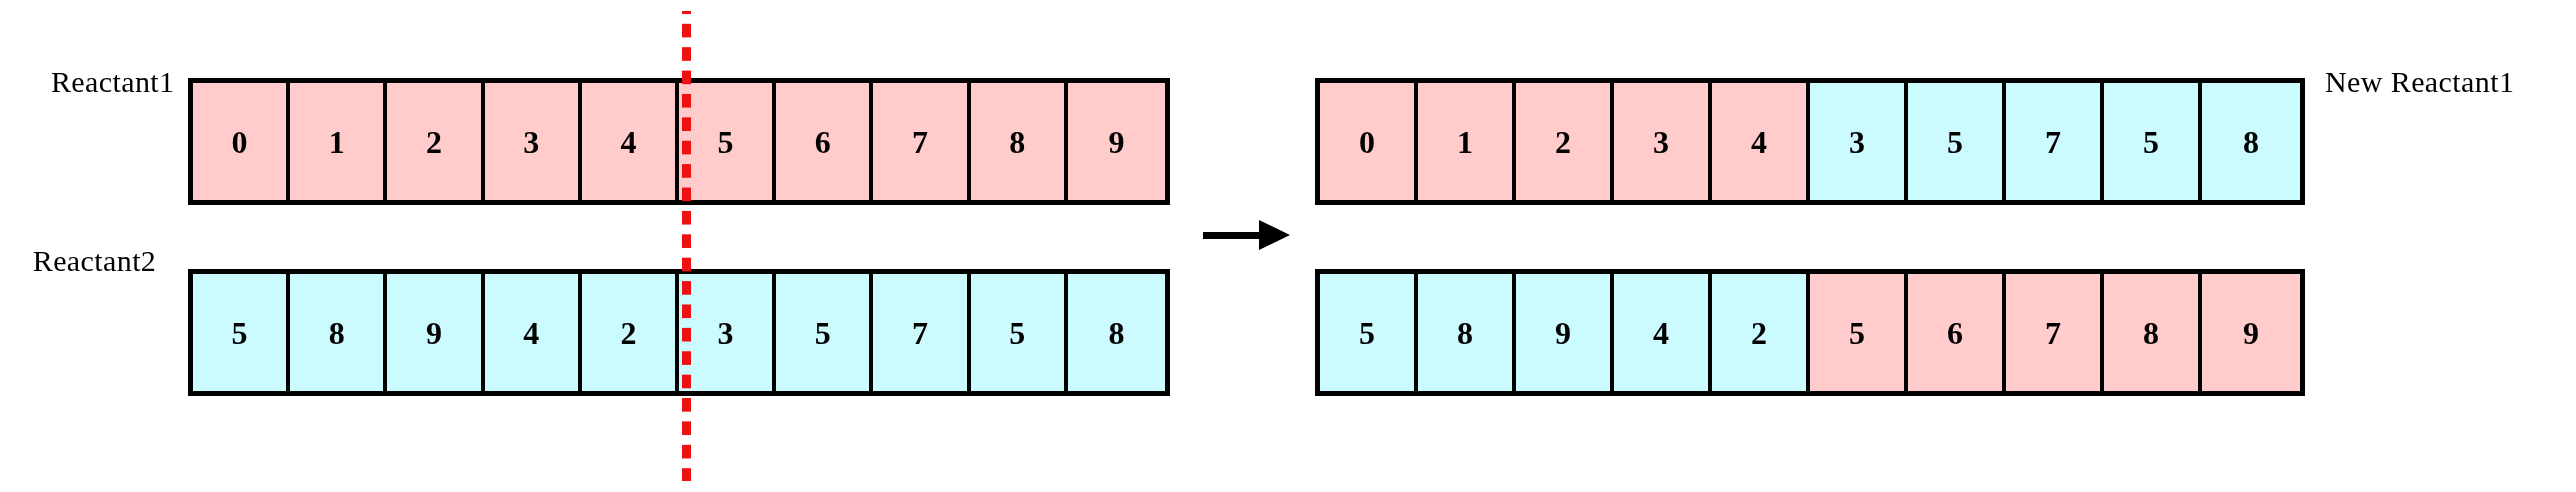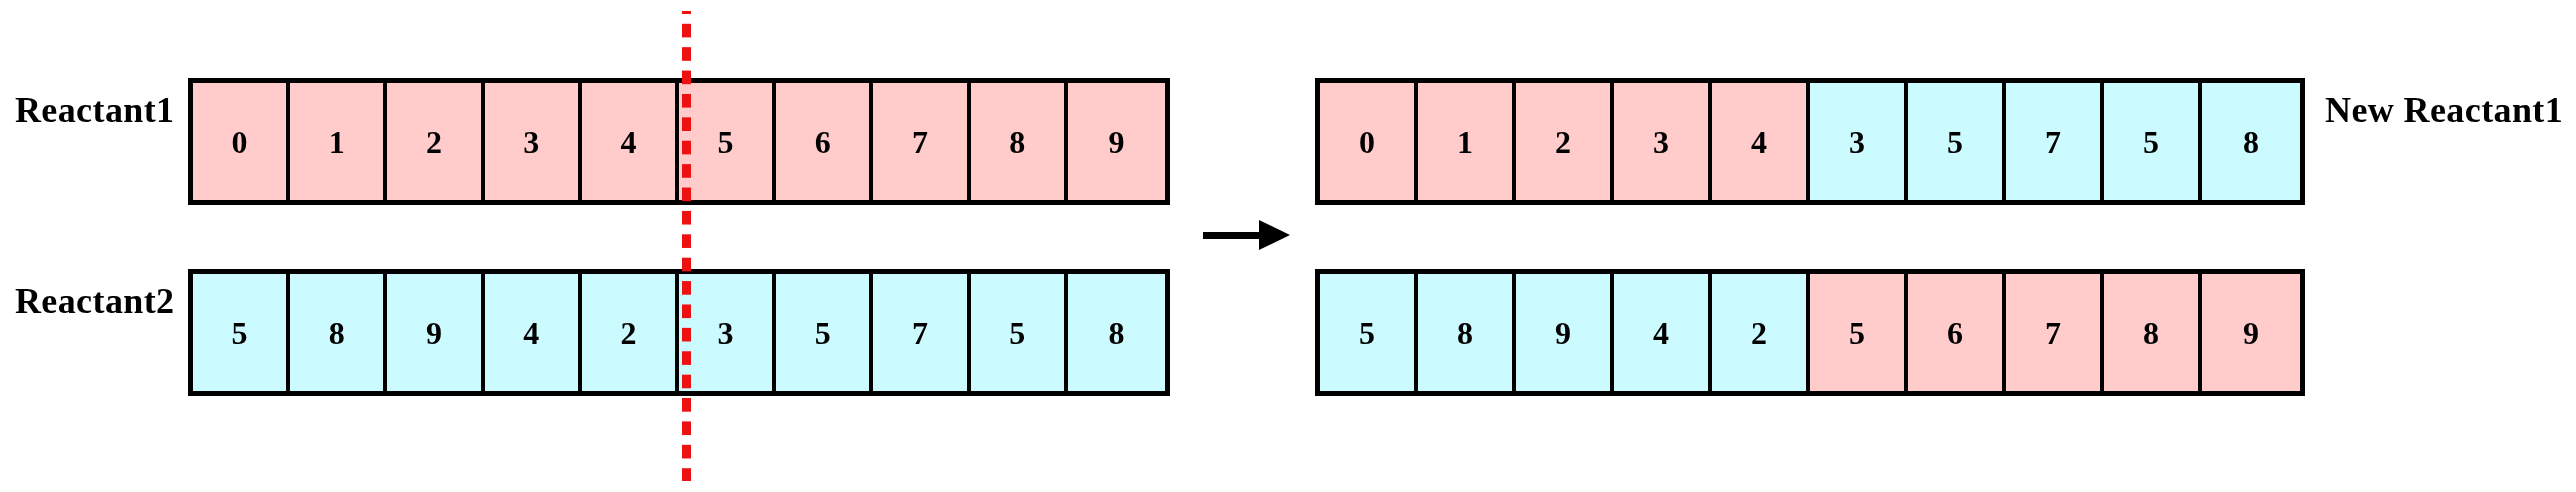--- a/index.html
+++ b/index.html
@@ -27,33 +27,32 @@
     position: absolute;
     top: 0;
     height: 493px;
   }
   #left-group  { left: 0px;    width: 1178px; }
   #right-group { left: 1315px; width: 1261px; }
 
   
   .side-label {
     position: absolute;
-    font-weight: bold;
-    font-size: 36px;
+    font-weight: normal;
+    font-size: 30px;
     color: #000000;
     white-space: nowrap;
     letter-spacing: 0.4px;
     line-height: 1;
-    margin-top: 25px;
   }
   .label-left  { right: 0; text-align: right; }
   .label-right { left: 0;  text-align: left;  }
 
   #label-reactant1     { left: 14.5px;   top: 67px;  width: 160px; text-align: right; }
-  #label-reactant2     { left: 14.5px;   top: 258px; width: 160px; text-align: right; }
+  #label-reactant2     { left: 14.5px;   top: 246px; width: 160px; text-align: center; }
   #label-new-reactant1 { left: 1010px; top: 67px;  }
   #label-new-reactant2 { left: 1010px; top: 258px; }
 
   
   .strip {
     position: absolute;
     display: flex;
     border: 5.6px solid #000000;
     box-sizing: border-box;
     background: #ffffff;

